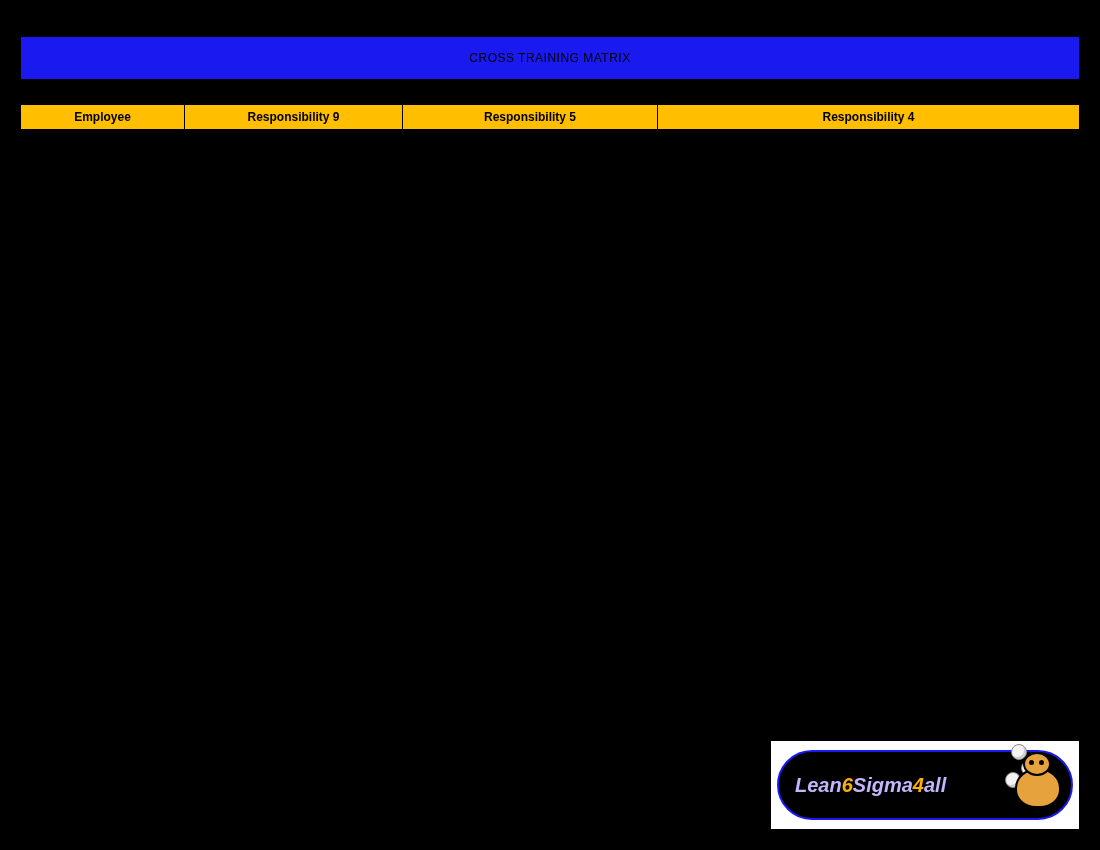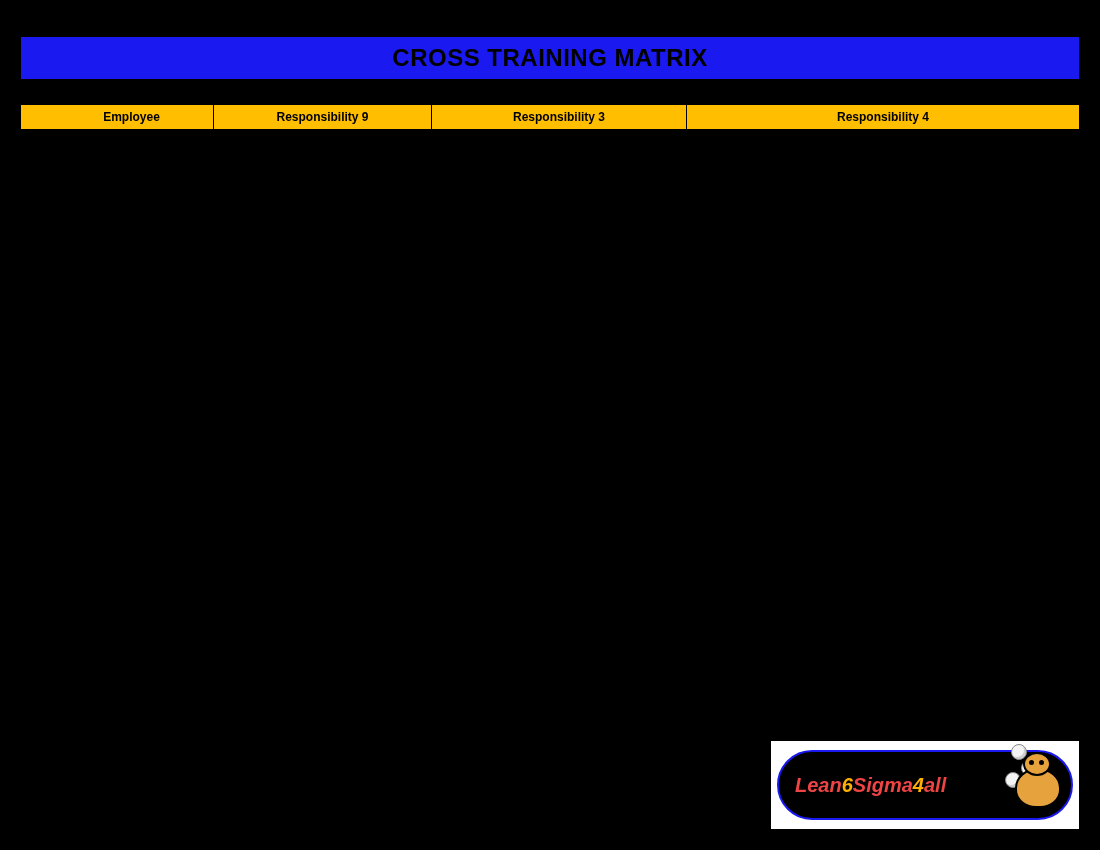--- a/index.html
+++ b/index.html
@@ -13,43 +13,43 @@
   }
   .title-bar {
     background: #1a1af0;
     height: 44px;
     display: flex;
     align-items: center;
     justify-content: center;
     border: 1px solid #000;
   }
   .title-bar-text {
-    font-weight: bold;
-    font-size: 24px;
+    font-weight: normal;
+    font-size: 12px;
     color: #000;
     letter-spacing: 0.5px;
   }
   .gap { height: 24px; }
   .header-row {
     display: flex;
     height: 26px;
     background: #ffbf00;
     border: 1px solid #000;
   }
   .header-cell {
     border-right: 1px solid #000;
     display: flex;
     align-items: center;
     justify-content: center;
     font-size: 12px;
     font-weight: bold;
     color: #000;
   }
   .header-cell:last-child { border-right: none; }
-  .col-employee { width: 164px; margin-left: 29px; }
+  .col-employee { width: 164px; }
   .col-r1 { width: 218px; }
   .col-r2 { width: 218px; }
   .col-r3 { width: 255px; }
   .col-r4 { flex: 1; }
   .logo-box {
     position: absolute;
     right: 20px;
     bottom: 20px;
     width: 310px;
     height: 90px;
@@ -73,21 +73,21 @@
     padding-left: 16px;
     overflow: visible;
   }
   .logo-text {
     font-family: "Comic Sans MS", cursive, sans-serif;
     font-style: italic;
     font-weight: bold;
     font-size: 20px;
     white-space: nowrap;
   }
-  .lt-blue  { color: #ef4444; }
+  .lt-blue  { color: #c4b5fd; }
   .lt-orange{ color: #ffb000; }
   .logo-mascot {
     position: absolute;
     right: -6px;
     top: -6px;
     width: 68px;
     height: 80px;
   }
   .mascot-body {
     position: absolute;
@@ -130,21 +130,21 @@
 
   <div class="title-bar">
     <span class="title-bar-text">CROSS TRAINING MATRIX</span>
   </div>
 
   <div class="gap"></div>
 
   <div class="header-row">
     <div class="header-cell col-employee">Employee</div>
     <div class="header-cell col-r2">Responsibility 9</div>
-    <div class="header-cell col-r3">Responsibility 3</div>
+    <div class="header-cell col-r3">Responsibility 5</div>
     <div class="header-cell col-r4">Responsibility 4</div>
   </div>
 
   <div class="logo-box">
     <div class="logo-inner">
       <span class="logo-text">
         <span class="lt-blue">Lean</span><span class="lt-orange">6</span><span class="lt-blue">Sigma</span><span class="lt-orange">4</span><span class="lt-blue">all</span>
       </span>
       <div class="logo-mascot">
         <div class="coin c1"></div>

